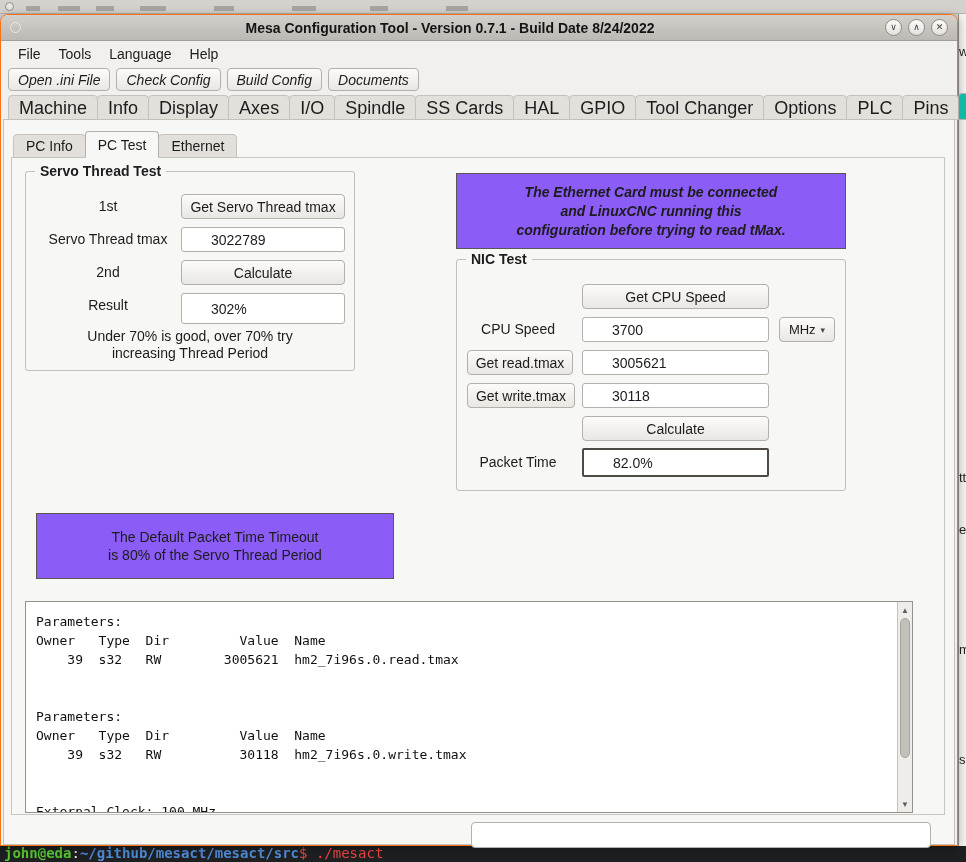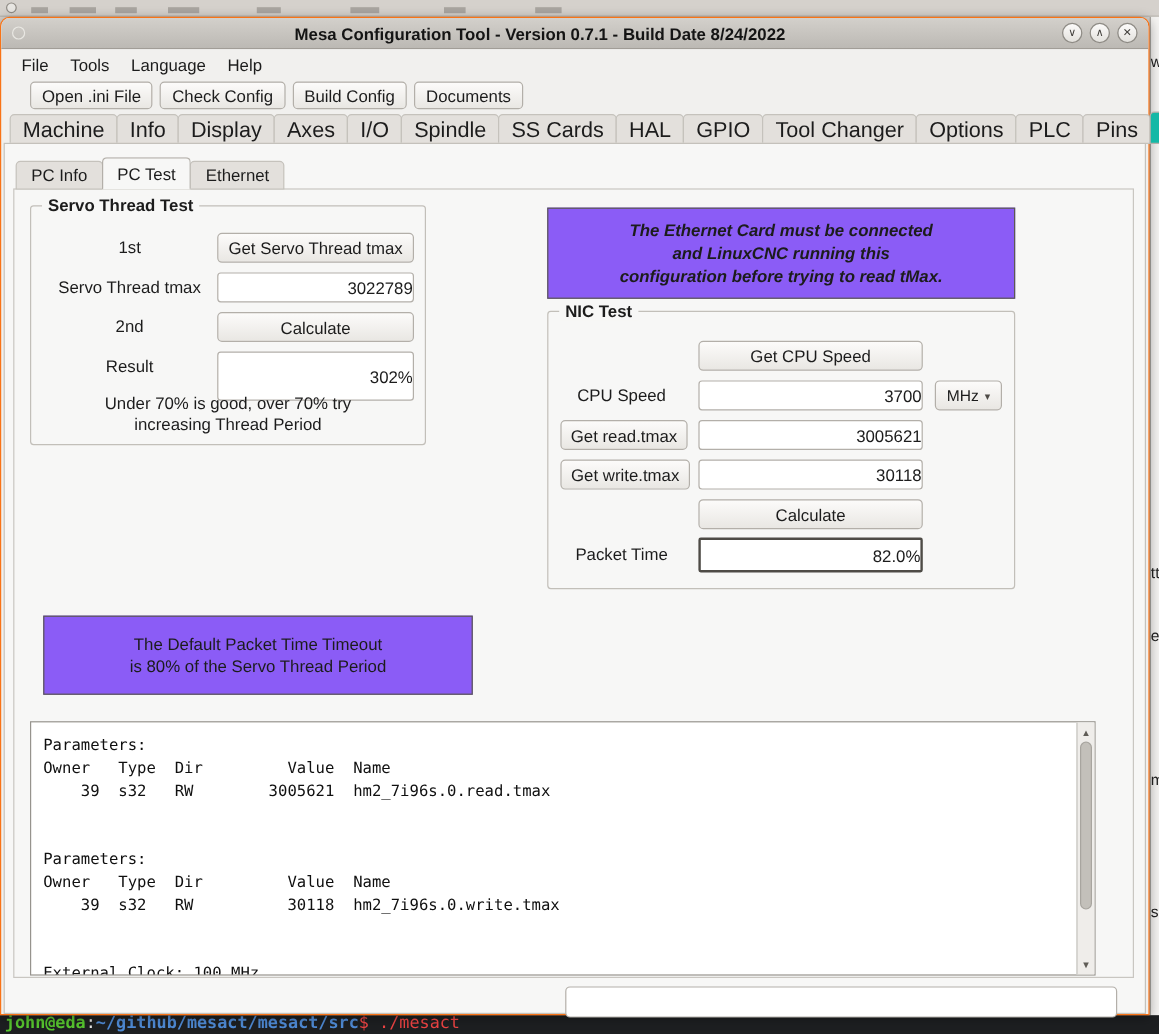--- a/index.html
+++ b/index.html
@@ -23,40 +23,40 @@
 
   .titlebar { position:absolute; top:0; left:0; right:0; height:26px; background:linear-gradient(#d3d0cb,#bcb9b4); border-bottom:1px solid #a19d97; border-radius:7px 7px 0 0; display:flex; align-items:center; }
   .tb-icon { width:11px; height:11px; border:1px solid #efede9; border-radius:50%; margin-left:9px; flex:none; opacity:.85; }
   .tb-title { flex:1; text-align:center; font-weight:bold; font-size:14px; color:#141414; }
   .tb-buttons { display:flex; margin-right:9px; flex:none; }
   .tb-btn { width:17px; height:17px; border:1px solid #8e8b85; border-radius:50%; background:linear-gradient(#fcfbfa,#e3e1dd); font-size:9px; line-height:1; display:flex; align-items:center; justify-content:center; margin-left:6px; color:#3e3c38; }
 
   .menubar { position:absolute; top:26px; left:0; right:0; height:25px; display:flex; align-items:center; padding-left:8px; }
   .menu-item { padding:3px 9px; font-size:14px; }
 
-  .toolbar { position:absolute; top:51px; left:0; right:0; height:27px; display:flex; align-items:center; gap:6px; padding-left:24px; }
+  .toolbar { position:absolute; top:51px; left:0; right:0; height:27px; display:flex; align-items:center; gap:6px; padding-left:7px;font-style:italic; }
   button.tbtn { background:linear-gradient(#fcfbfa,#e9e7e3); border:1px solid #b3afa9; border-radius:4px; font:inherit; color:#1c1c1c; height:23px; padding:0 9px; }
 
   .tabbar { position:absolute; top:78px; left:0; right:0; height:27px; display:flex; align-items:flex-end; padding-left:7px; }
   .tab { background:#e3e0dc; border:1px solid #c5c2bc; margin-right:-1px; height:25px; line-height:24px; padding:0 10px; border-radius:4px 4px 0 0; font-size:18px; white-space:nowrap; }
   .tab.active { background:#14b8a6; height:27px; line-height:26px; position:relative; z-index:3; border-color:#b3afa9; }
 
   .page { position:absolute; left:2px; top:104px; width:952px; height:726px; background:#f7f7f6; border:1px solid #c4c1bb; }
 
   .subtabbar { position:absolute; top:117px; left:12px; height:26px; display:flex; align-items:flex-end; z-index:4; }
   .subtab { background:#e3e0dc; border:1px solid #c5c2bc; margin-right:-1px; height:24px; line-height:23px; padding:0 12px; border-radius:4px 4px 0 0; font-size:14px; }
   .subtab.active { background:#f7f7f6; height:27px; line-height:26px; position:relative; z-index:5; border-color:#b3afa9; border-bottom-color:#f7f7f6; }
   .subpage { position:absolute; left:10px; top:142px; width:934px; height:658px; border:1px solid #c9c6c1; background:#f7f7f6; z-index:1; }
 
   
   .group { position:absolute; border:1px solid #c2bfb9; border-radius:3px; z-index:2; }
   .legend { position:absolute; top:-9px; left:9px; background:#f7f7f6; padding:0 5px; font-weight:bold; font-size:14px; }
   .glabel { position:absolute; font-size:14px; line-height:25px; text-align:center; }
   button.btn { position:absolute; background:linear-gradient(#fcfbfa,#e9e7e3); border:1px solid #b3afa9; border-radius:4px; font:inherit; color:#1c1c1c; display:flex; align-items:center; justify-content:center; padding:0; }
-  input.entry { position:absolute; background:#fff; border:1px solid #b3afa9; border-radius:3px; text-align:right; font:inherit; color:#1c1c1c;padding-left:29px; }
+  input.entry { position:absolute; background:#fff; border:1px solid #b3afa9; border-radius:3px; text-align:left; font:inherit; color:#1c1c1c;padding-left:29px; }
   input.entry.strong { border:2px solid #4e4b46; border-radius:2px; }
   .combo { position:absolute; left:322px; top:57px; width:56px; height:25px; background:linear-gradient(#fcfbfa,#e9e7e3); border:1px solid #b3afa9; border-radius:4px; display:flex; align-items:center; justify-content:center; gap:5px; font-size:13px; }
   .combo .arrow { font-size:9px; color:#4e4b46; }
   .center-note { position:absolute; left:0; width:100%; text-align:center; font-size:14px; line-height:17px; }
   .center-note span { display:block; }
   .note { position:absolute; border:1px solid #5b5852; background:#8b5cf6; display:flex; flex-direction:column; justify-content:center; align-items:center; font-size:14px; line-height:18px; z-index:2; }
   .note span { display:block; text-align:center; }
   .note.italic-note span { font-weight:bold; font-style:italic; line-height:19px; }
 
   .output { position:absolute; left:24px; top:586px; width:888px; height:212px; background:#fff; border:1px solid #96938d; z-index:2; }
@@ -147,21 +147,21 @@
 
   <div class="group" style="left:24px;top:156px;width:330px;height:200px">
     <span class="legend">Servo Thread Test</span>
     <span class="glabel" style="left:12px;top:22px;width:140px">1st</span>
     <button class="btn" style="left:155px;top:22px;width:164px;height:25px">Get Servo Thread tmax</button>
     <span class="glabel" style="left:12px;top:55px;width:140px">Servo Thread tmax</span>
     <input class="entry" style="left: 155px; top: 55px; width: 164px; height: 25px;" value="3022789">
     <span class="glabel" style="left:12px;top:88px;width:140px">2nd</span>
     <button class="btn" style="left:155px;top:88px;width:164px;height:25px">Calculate</button>
     <span class="glabel" style="left:12px;top:121px;width:140px">Result</span>
-    <input class="entry" style="left: 155px; top: 121px; width: 164px; height: 41px;" value="302%">
+    <input class="entry" style="left: 155px; top: 121px; width: 164px; height: 31px;" value="302%">
     <div class="center-note" style="top:156px">
       <span>Under 70% is good, over 70% try</span>
       <span>increasing Thread Period</span>
     </div>
   </div>
 
   <div class="note italic-note" style="left:455px;top:158px;width:390px;height:76px">
     <span>The Ethernet Card must be connected</span>
     <span>and LinuxCNC running this</span>
     <span>configuration before trying to read tMax.</span>

